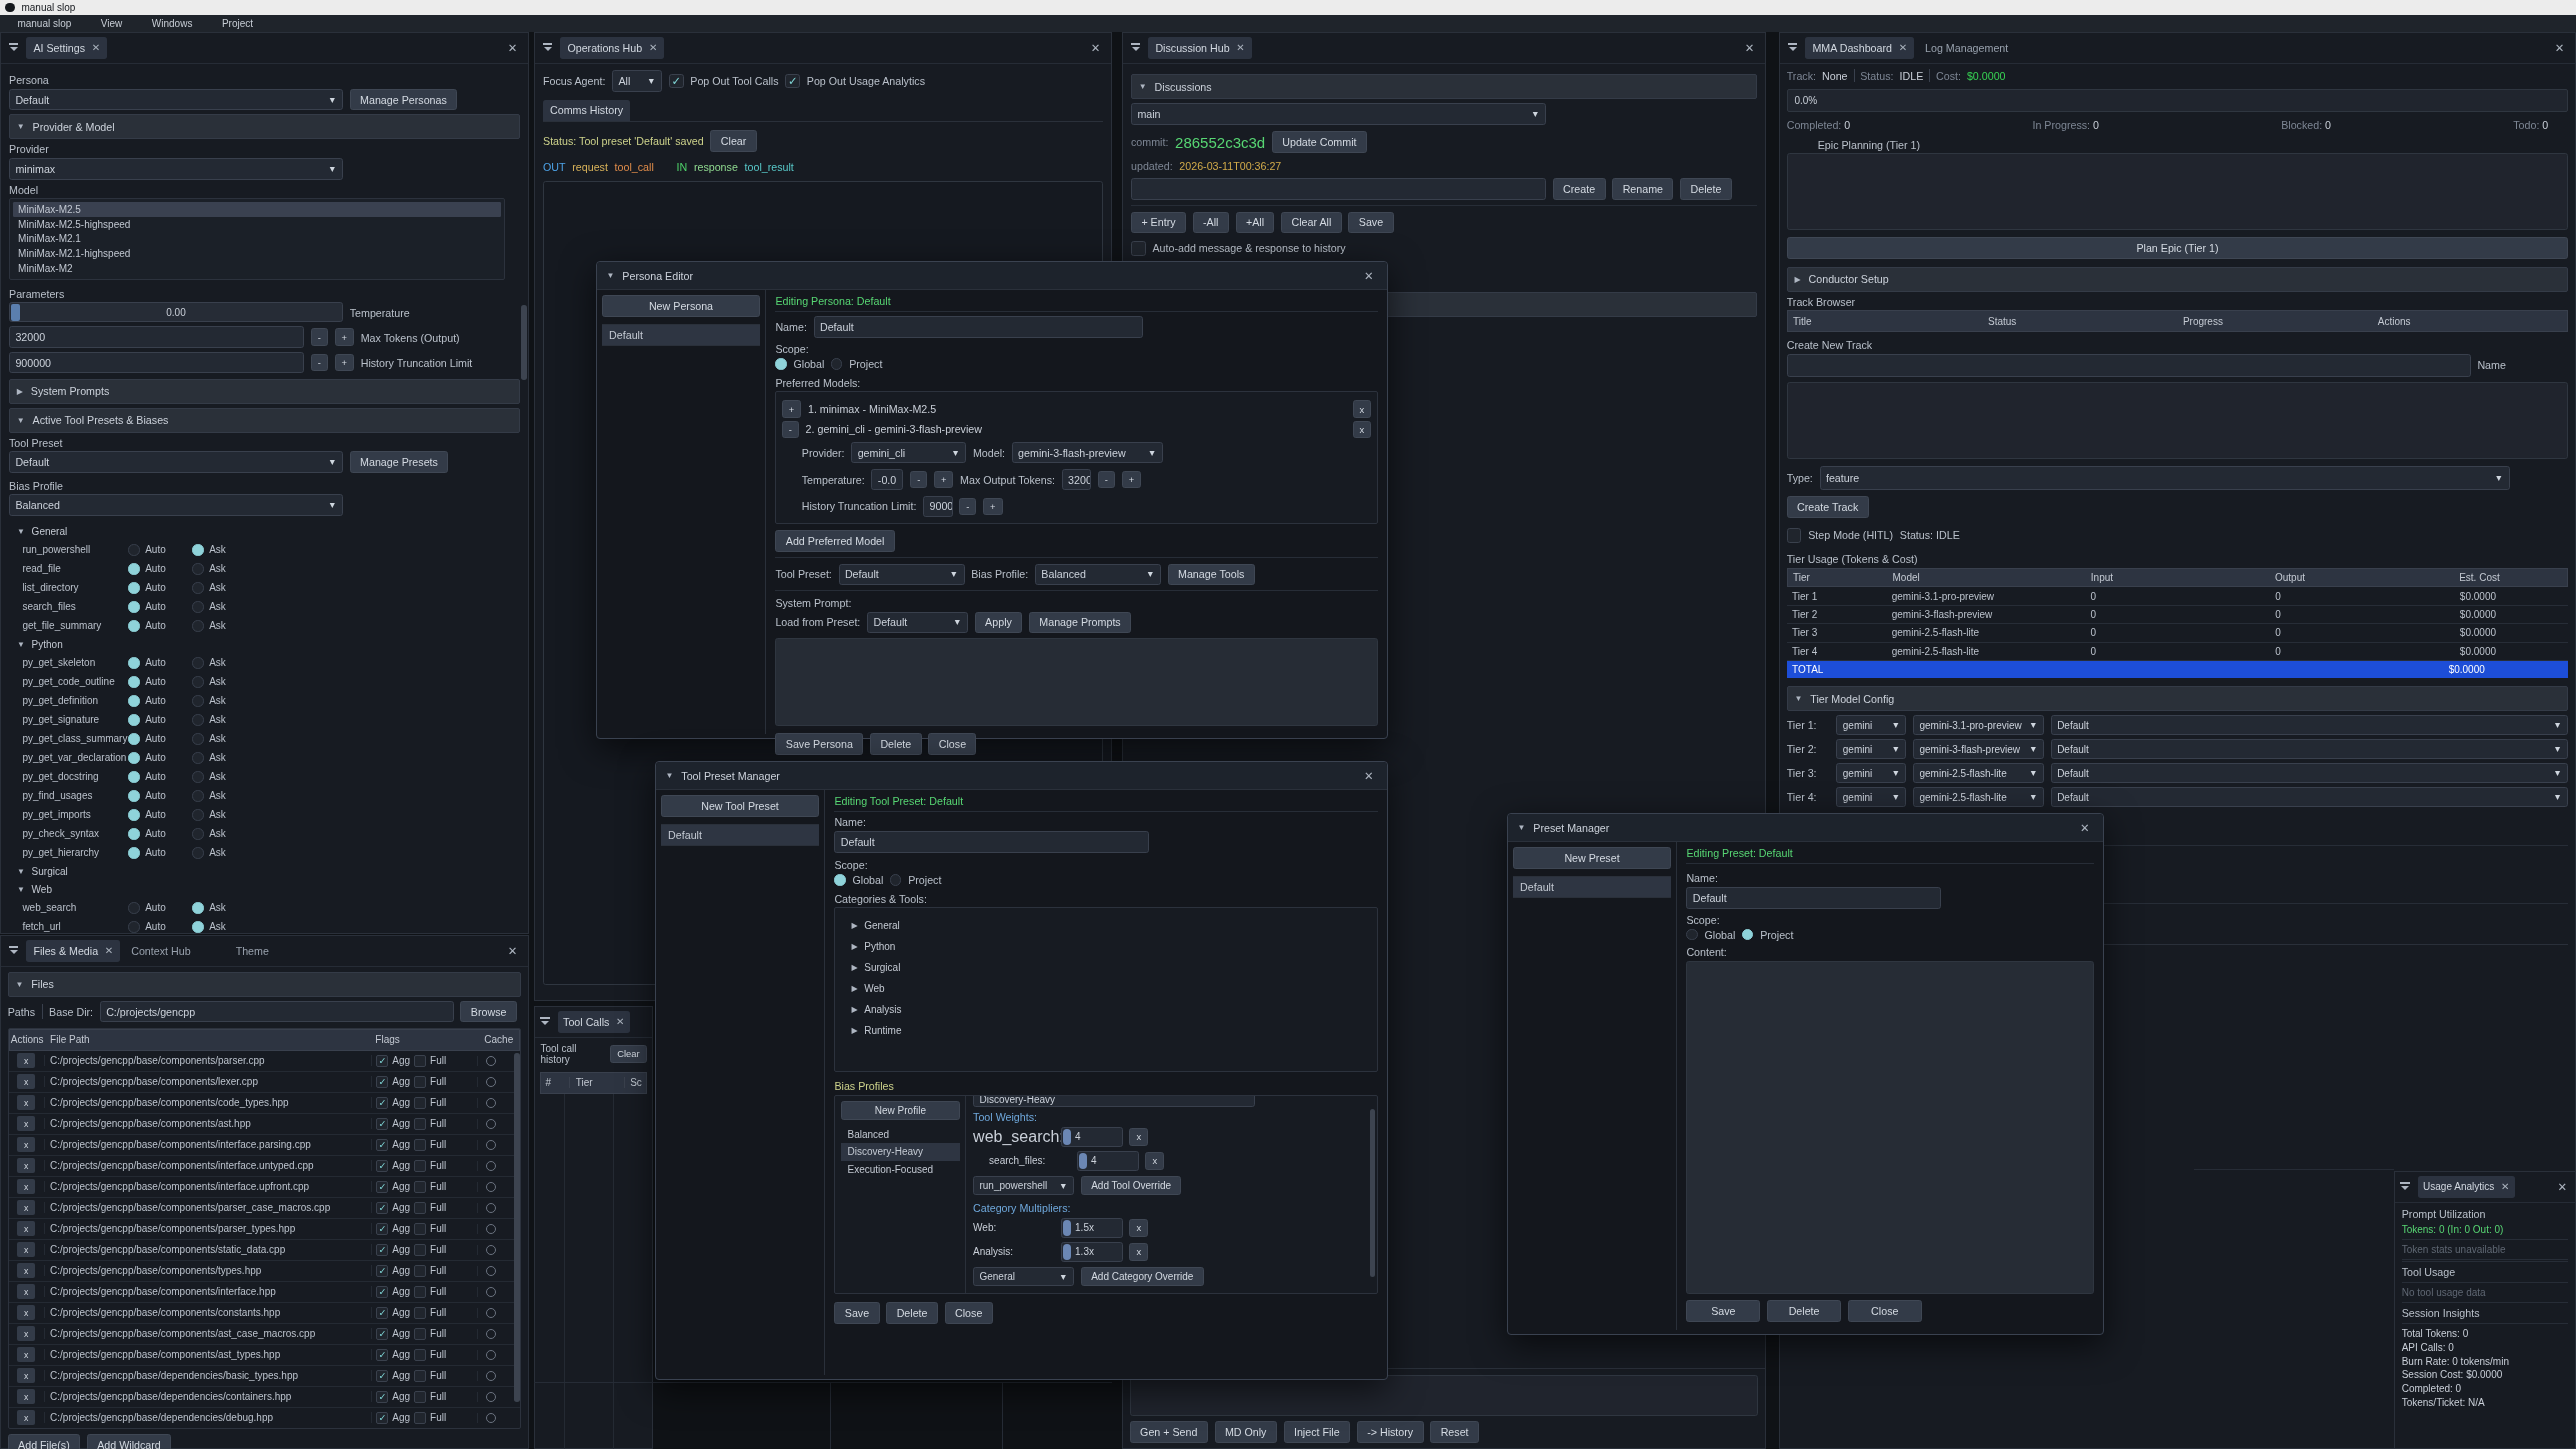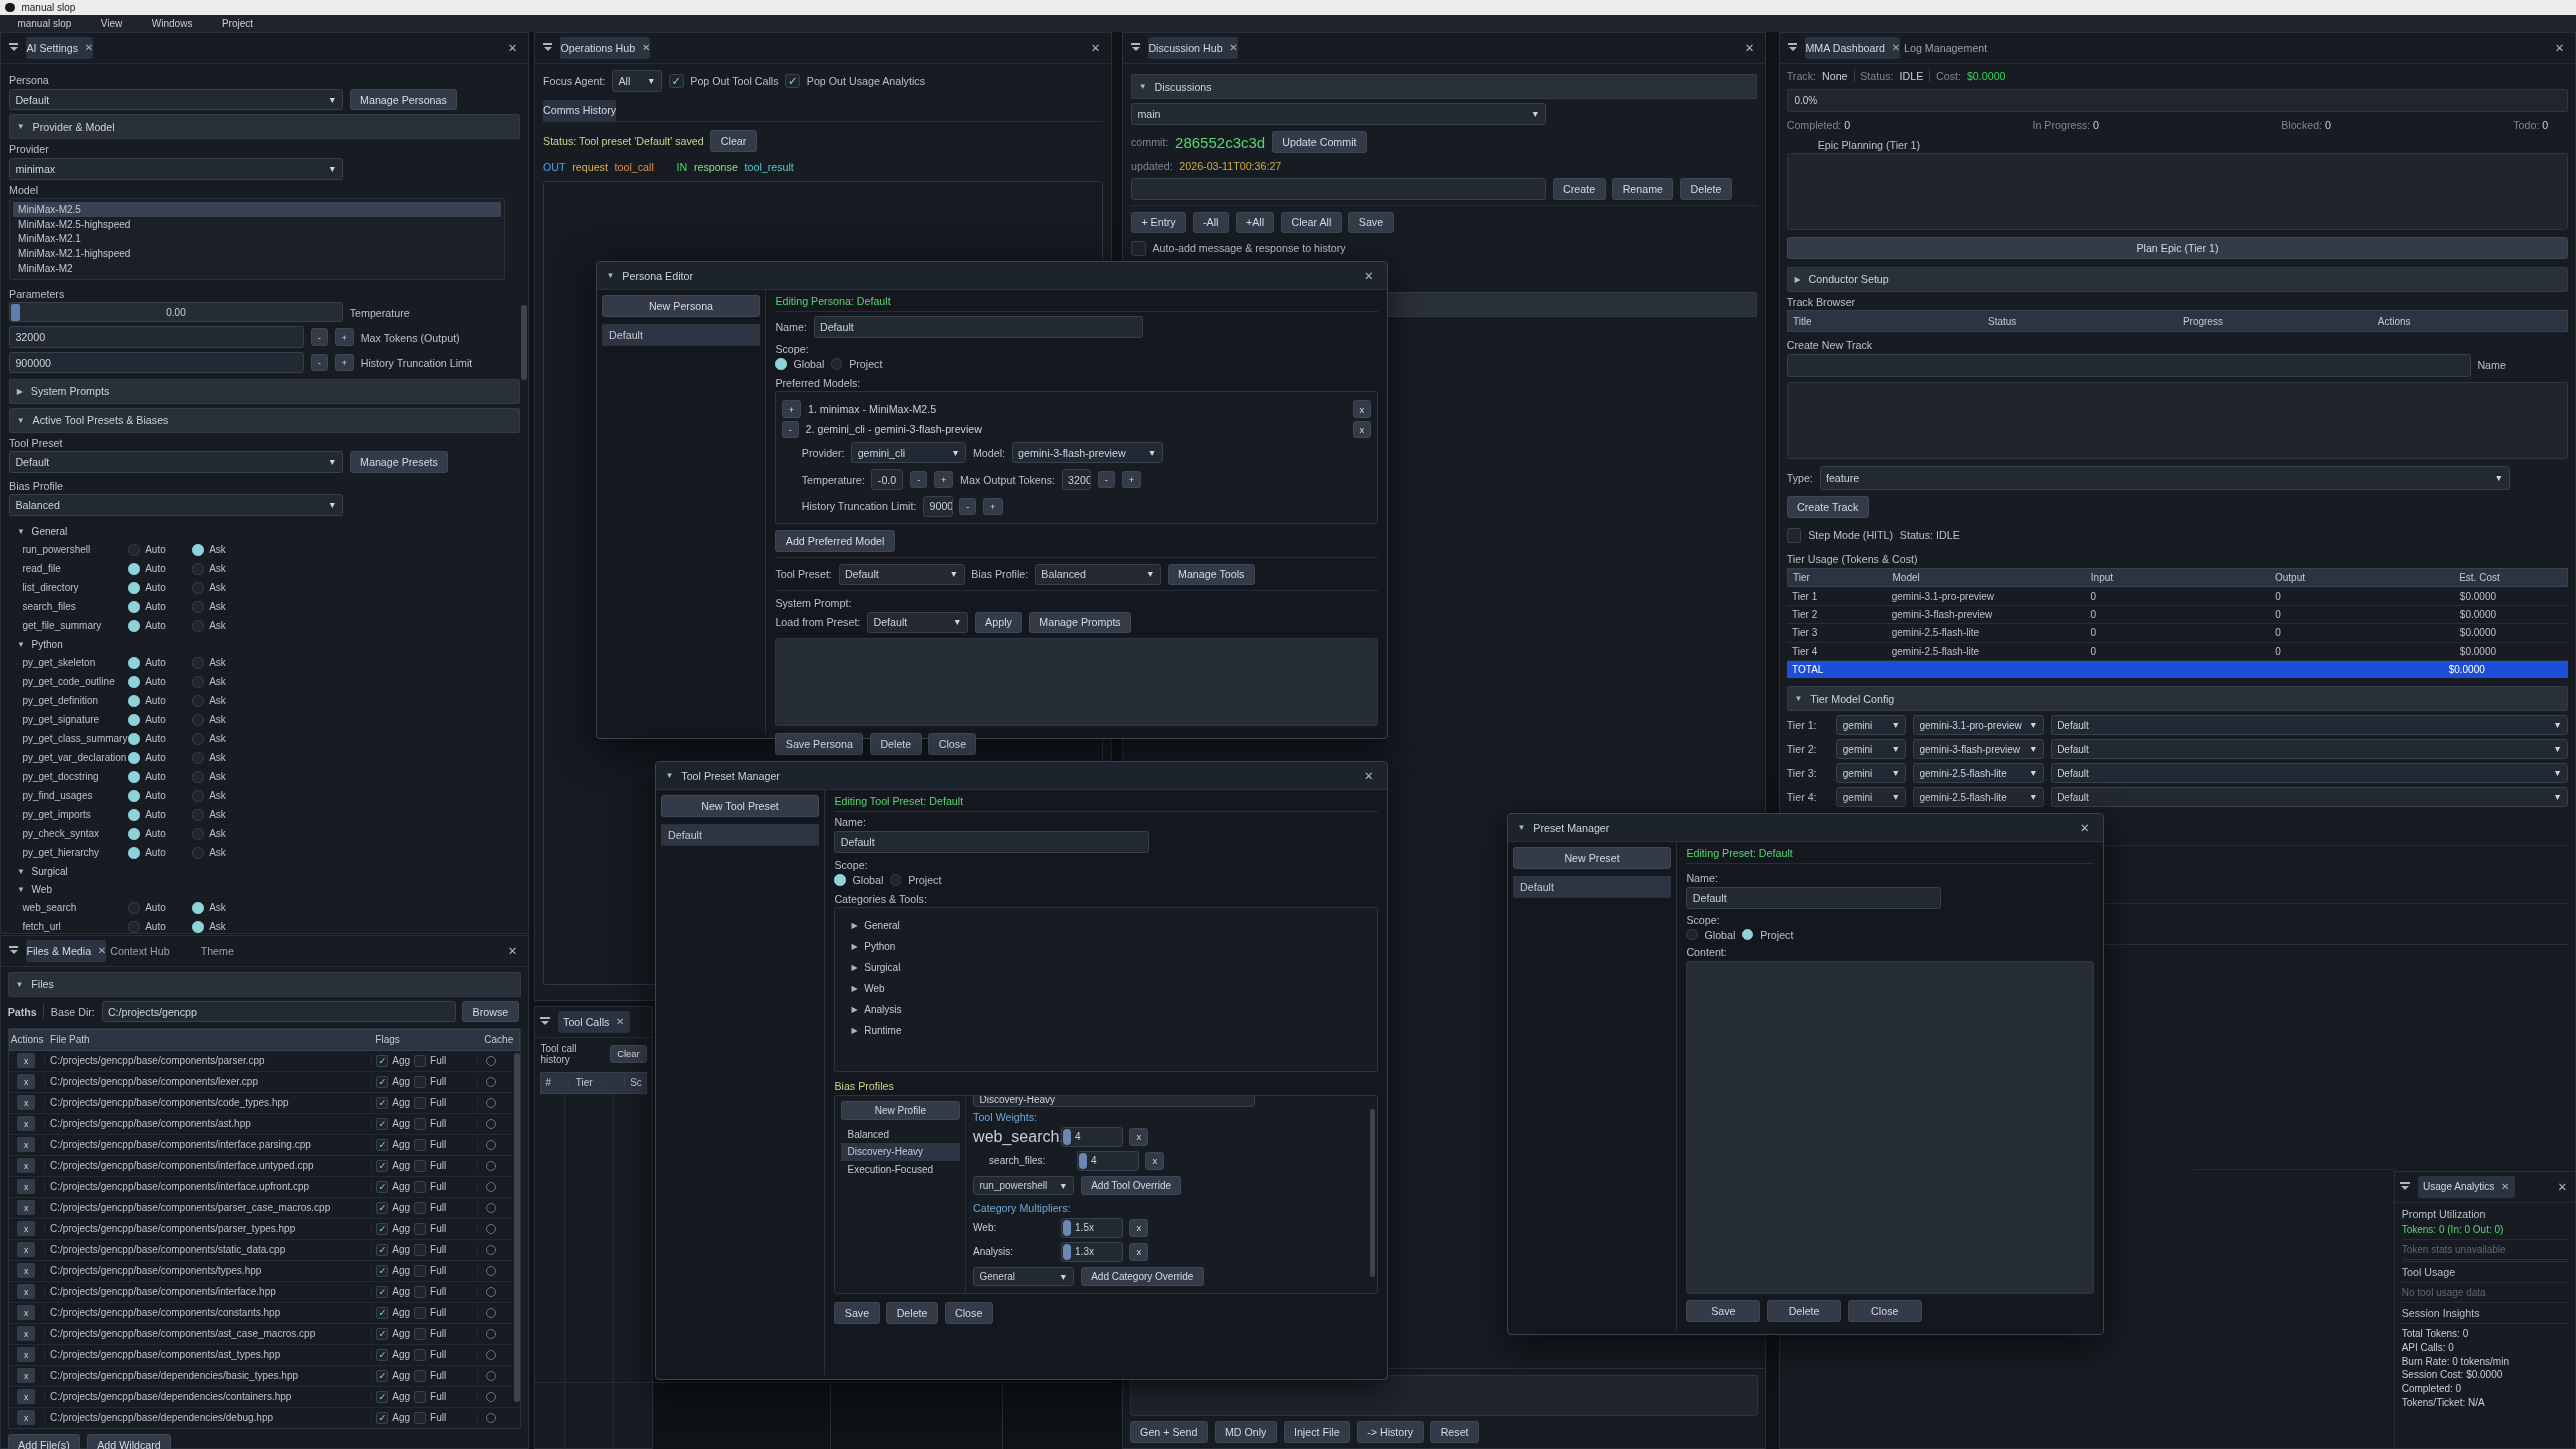--- a/index.html
+++ b/index.html
@@ -10,21 +10,21 @@
     display:flex;align-items:center;gap:6.7px;padding-left:5.4px;box-sizing:border-box;font-size:10px;}
   .appicon{width:9.4px;height:9.4px;border-radius:50%;background:#15181d;display:inline-block;}
   .menubar{position:absolute;left:0;top:14.8px;width:2576px;height:17.4px;background:#1f242b;
     display:flex;align-items:center;gap:29.5px;padding-left:17.4px;box-sizing:border-box;font-size:10px;color:#c7cdd5;}
   
   .panel{position:absolute;background:#171b22;border:0.7px solid #2a303a;box-sizing:border-box;}
   .tabbar{height:29.5px;display:flex;align-items:center;gap:4px;padding:0 6.7px;border-bottom:0.7px solid #262c36;}
   .dock{position:relative;width:12px;height:9.4px;flex:0 0 auto;margin-right:2.7px;}
   .dock::before{content:"";position:absolute;top:0;left:1.3px;right:1.3px;border-top:2px solid #aeb6c2;}
   .dock::after{content:"";position:absolute;top:4px;left:2px;border-left:4px solid transparent;border-right:4px solid transparent;border-top:4.7px solid #aeb6c2;}
-  .tab{display:inline-flex;align-items:center;gap:6.7px;padding:0 0;height:21.5px;background:#2c3340;
+  .tab{display:inline-flex;align-items:center;gap:6.7px;padding:0 7px;height:21.5px;background:#2c3340;
     border-radius:2.7px;color:#d2d8e0;font-size:10.7px;white-space:nowrap;}
   .tab.inactive{background:transparent;color:#98a1ad;}
   .tabx{color:#aab2bd;font-size:10px;}
   .panelclose{margin-left:auto;color:#aab2bd;font-size:11.4px;padding-right:4px;}
   .content{padding:6.7px 8px;box-sizing:border-box;position:relative;}
   .sec{display:flex;align-items:center;gap:8px;background:#2a3039;border:0.7px solid #343b47;border-radius:2px;
     height:23px;padding:0 6.7px;font-size:10.7px;color:#ccd2db;margin:4px 0;}
   .arrow{font-size:8px;color:#aeb6c2;}
   .lbl{font-size:10.7px;color:#b9c0ca;margin:4px 0 2.7px 0;}
   .dim{color:#7d8694;}
@@ -407,21 +407,21 @@
           <span>Theme</span>
         </span>
       <span class="panelclose">✕</span>
     </div>
     <div class="content" style="height:482px;overflow:hidden;padding:4px 6.7px;">
       <div class="sec" style="margin-top:1.3px;">
         <span class="arrow">▼</span>
         <span>Files</span>
       </div>
       <div class="row" style="margin:2.7px 0 5.4px 0;">
-        <span class="lbl" style="margin:0;font-weight:bold;">Paths</span>
+        <span class="lbl" style="margin:0;">Paths</span>
         <span style="width:0.7px;height:14.8px;background:#39404d;"></span>
         <span class="lbl" style="margin:0;">Base Dir:</span>
         <div class="inp" style="width:354px;">
             <span>C:/projects/gencpp</span>
           </div>
         <span class="btn">Browse</span>
       </div>
       <div style="border:0.7px solid #2c323d;border-radius:2px;overflow:hidden;position:relative;">
         <div class="table-hdr">
           <div class="cell-x" style="width:35px;">Actions</div>

